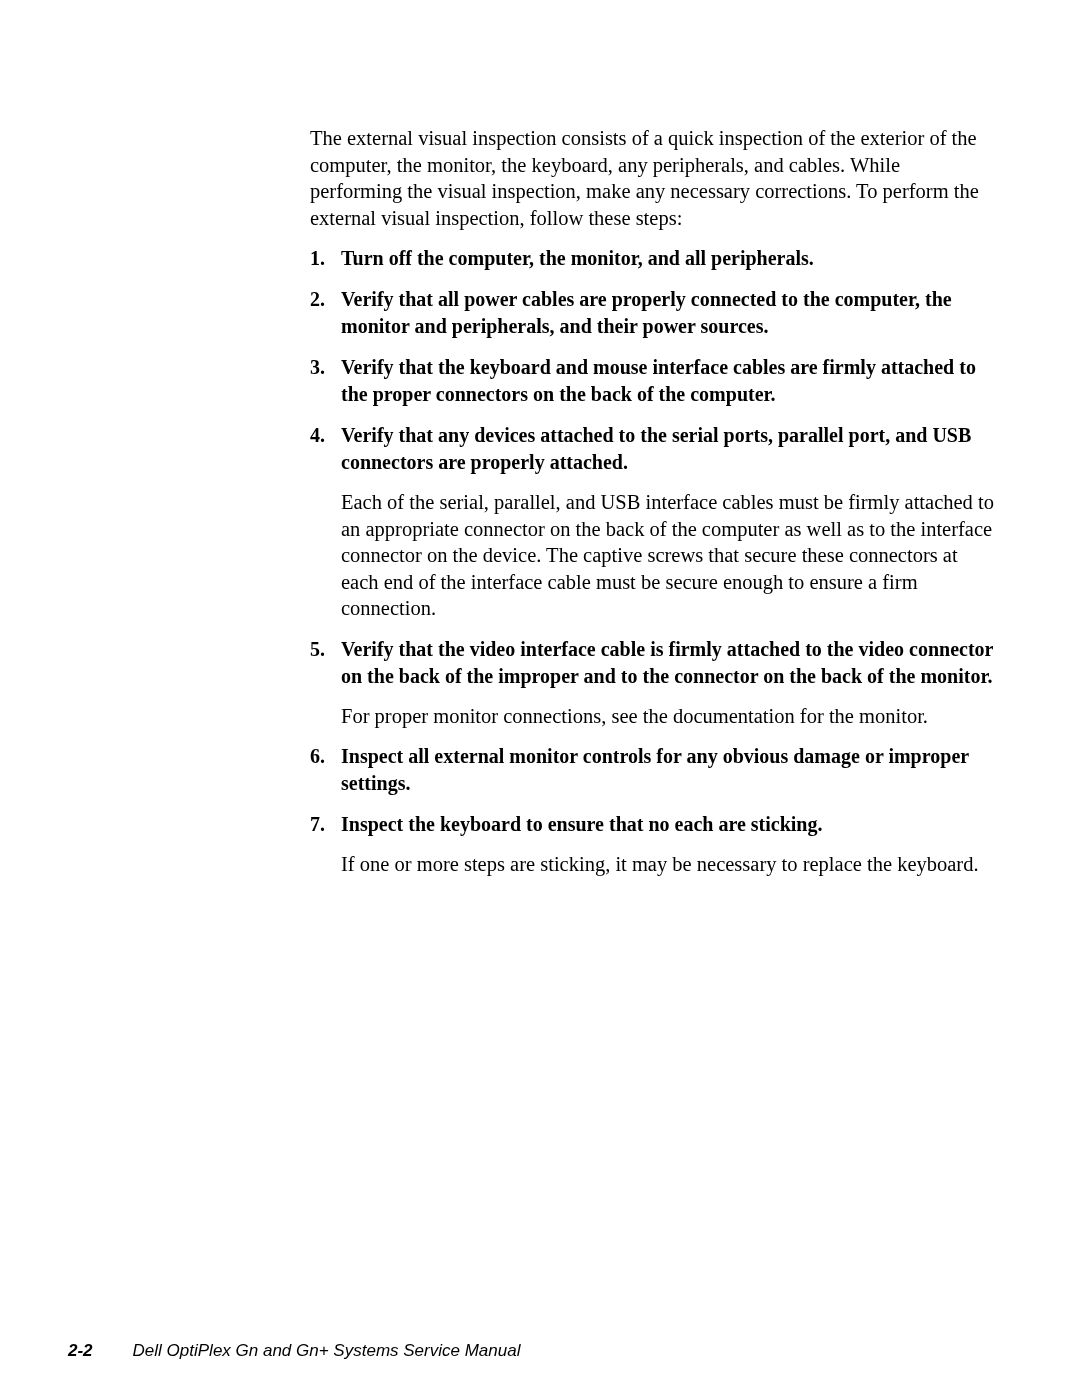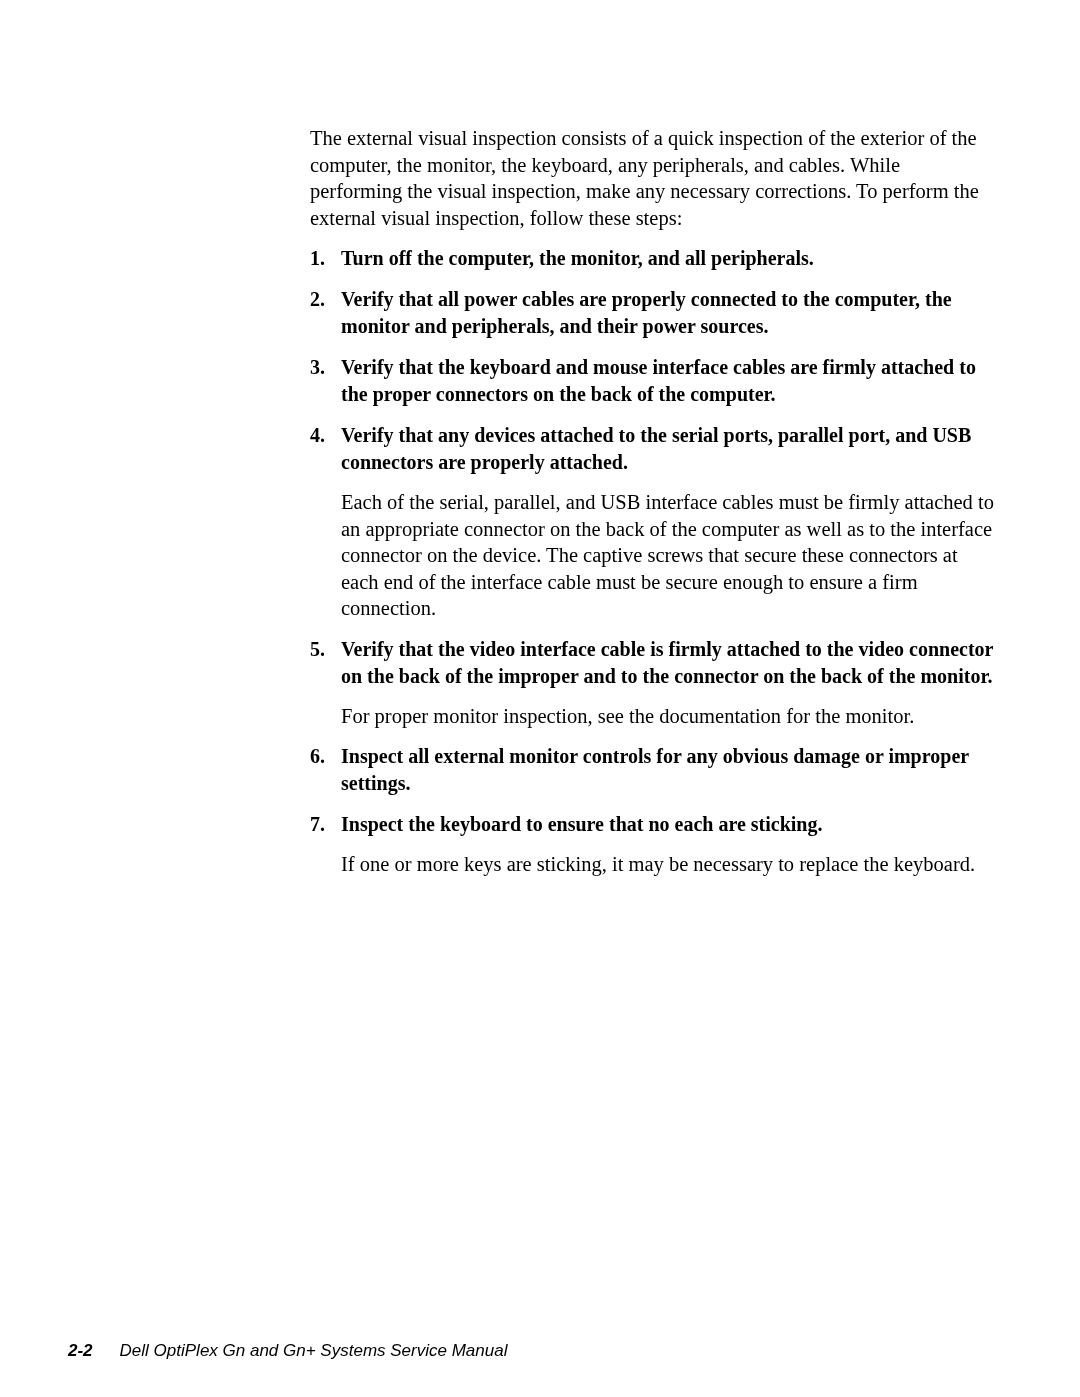--- a/index.html
+++ b/index.html
@@ -97,21 +97,21 @@
     left: 68px;
     top: 1340px;
     font-family: "Liberation Sans", "DejaVu Sans", sans-serif;
     font-style: italic;
     font-size: 17px;
     line-height: 22px;
     white-space: nowrap;
   }
   .footer .page-number {
     font-weight: bold;
-    margin-right: 27px;
+    margin-right: 40px;
   }
   .footer .manual-title {
     font-weight: normal;
   }
 </style>
 </head>
 <body>
 
 <div class="page">
 
@@ -138,32 +138,32 @@
     <div class="step">
       <span class="num">4.</span>
       <span class="step-text">Verify that any devices attached to the serial ports, parallel port, and USB connectors are properly attached.</span>
     </div>
     <p class="body-para">Each of the serial, parallel, and USB interface cables must be firmly attached to an appropriate connector on the back of the computer as well as to the interface connector on the device. The captive screws that secure these connectors at each end of the interface cable must be secure enough to ensure a firm connection.</p>
 
     <div class="step">
       <span class="num">5.</span>
       <span class="step-text">Verify that the video interface cable is firmly attached to the video connector on the back of the improper and to the connector on the back of the monitor.</span>
     </div>
-    <p class="body-para gap-small">For proper monitor inspection, see the documentation for the monitor.</p>
+    <p class="body-para gap-small">For proper monitor connections, see the documentation for the monitor.</p>
 
     <div class="step">
       <span class="num">6.</span>
       <span class="step-text">Inspect all external monitor controls for any obvious damage or improper settings.</span>
     </div>
 
     <div class="step">
       <span class="num">7.</span>
       <span class="step-text">Inspect the keyboard to ensure that no each are sticking.</span>
     </div>
-    <p class="body-para gap-small">If one or more keys are sticking, it may be necessary to replace the keyboard.</p>
+    <p class="body-para gap-small">If one or more steps are sticking, it may be necessary to replace the keyboard.</p>
 
   </div>
 
   <div class="footer">
     <span class="page-number">2-2</span><span class="manual-title">Dell OptiPlex Gn and Gn+ Systems Service Manual</span>
   </div>
 
 </div>
 
 </body></html>

